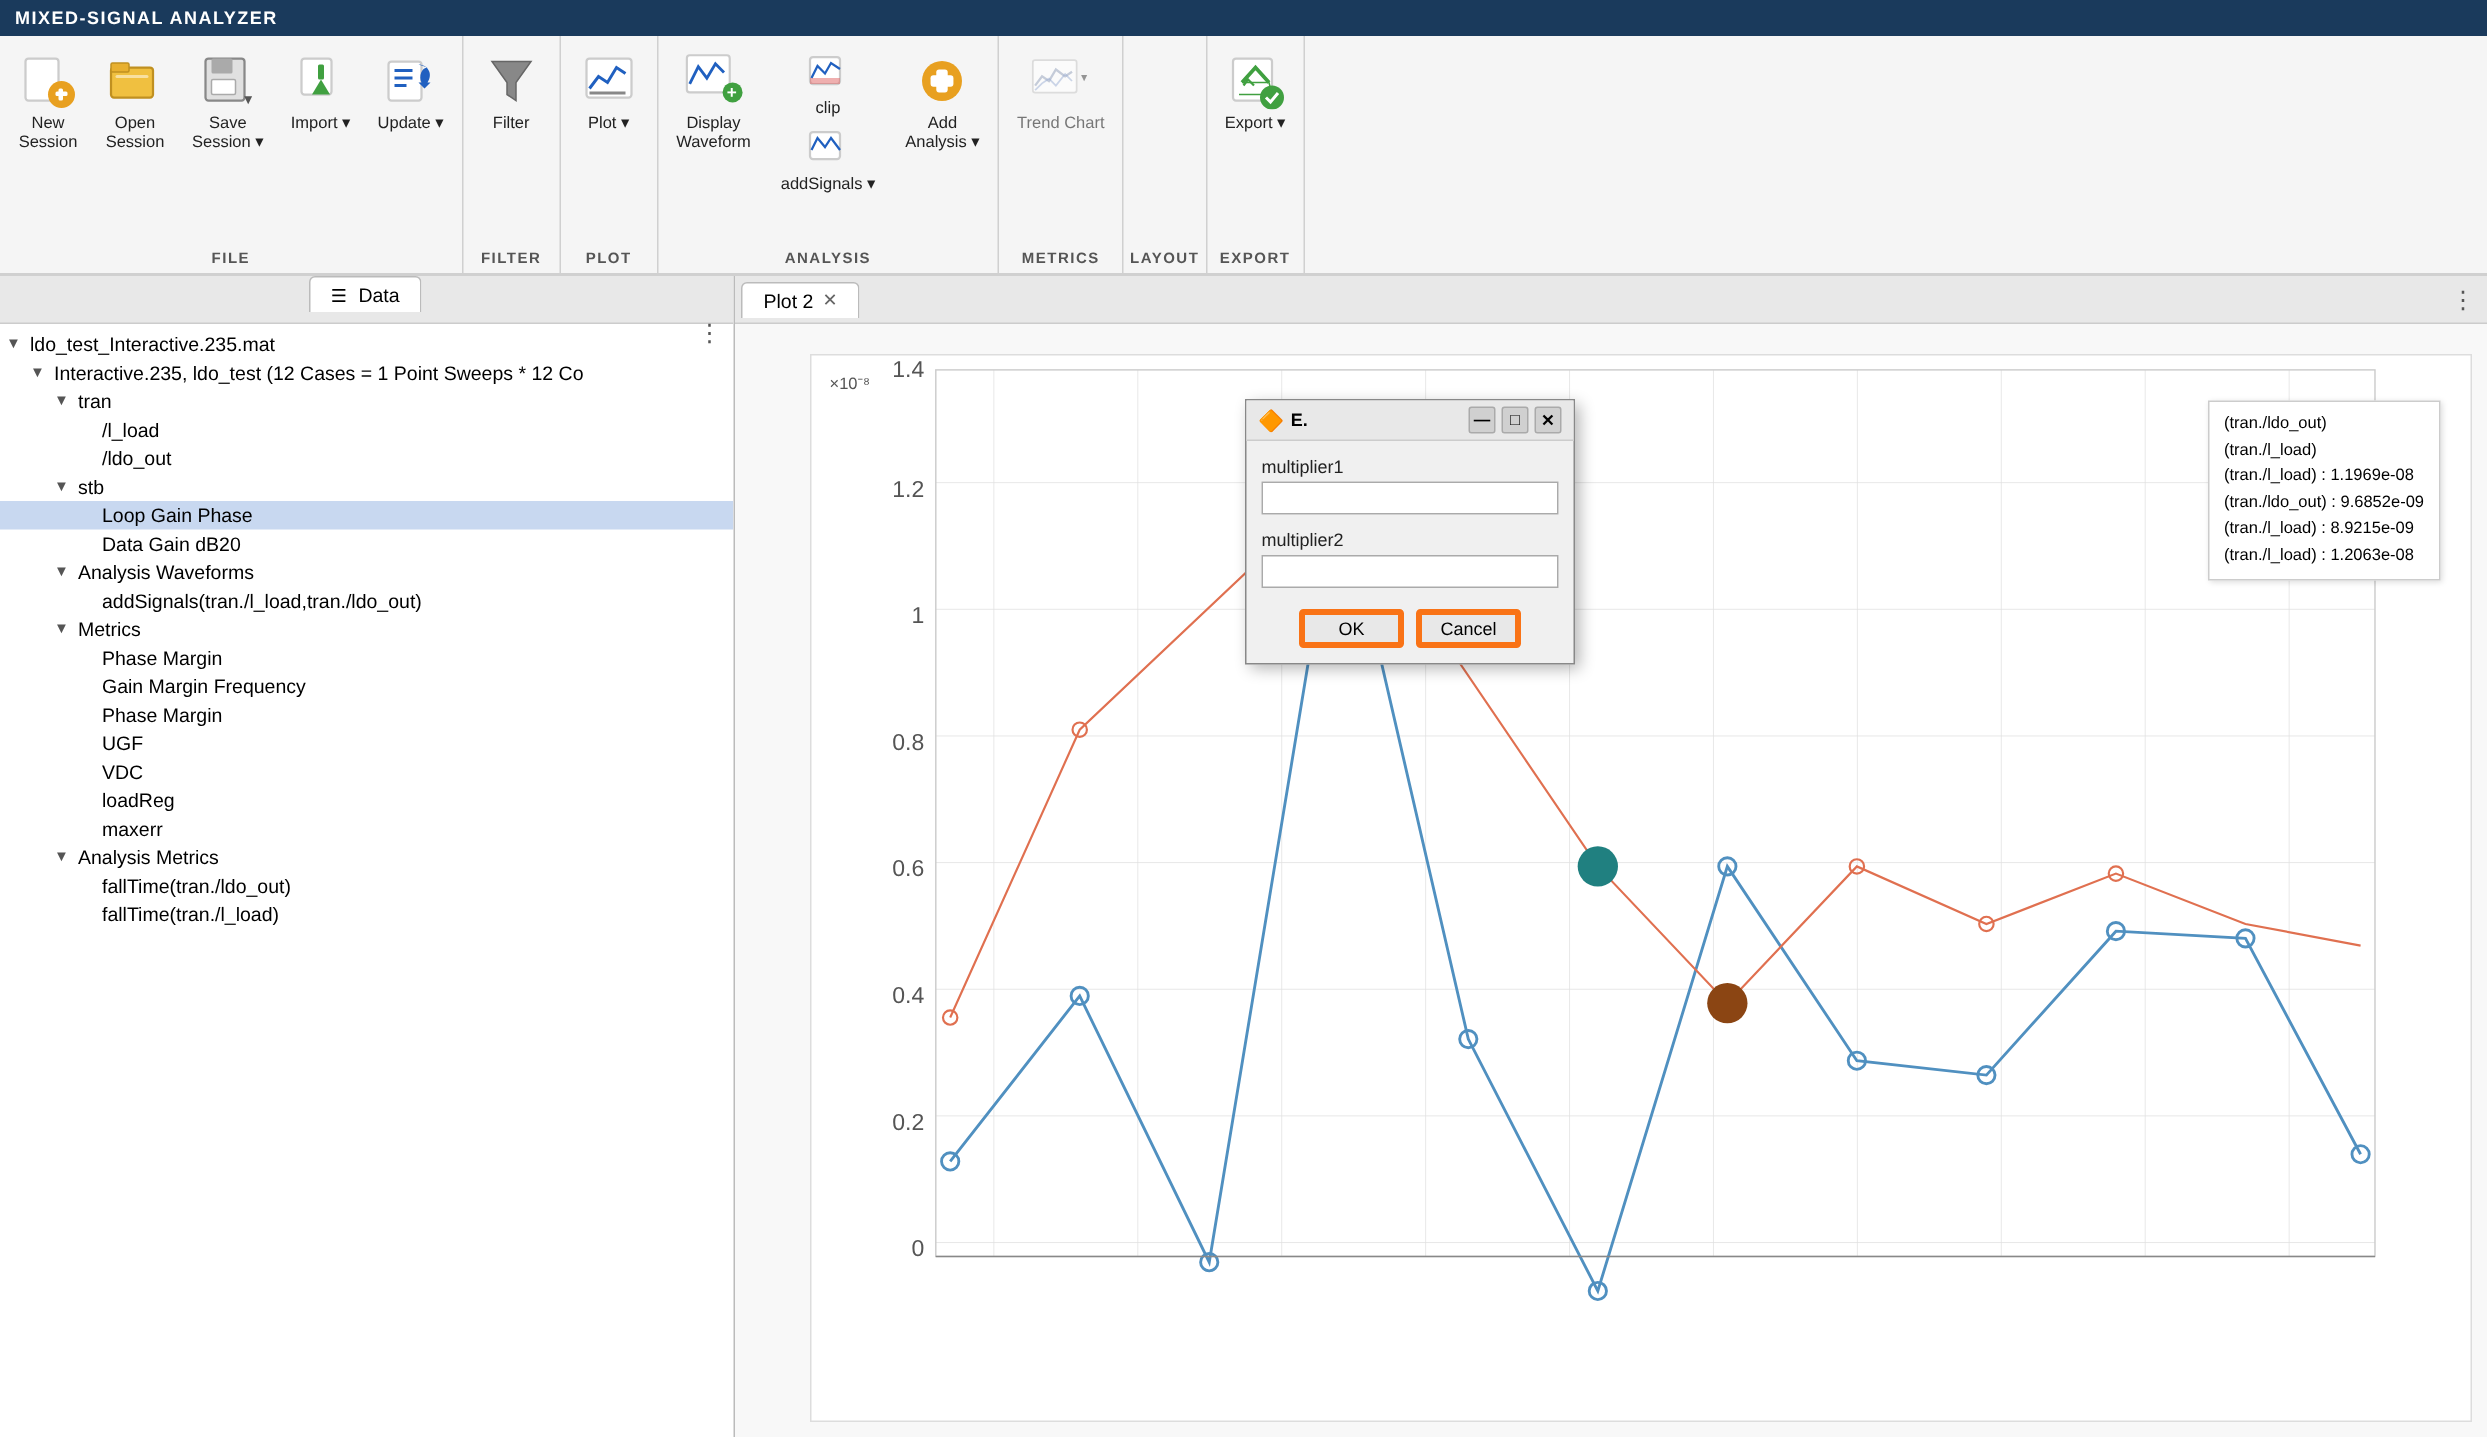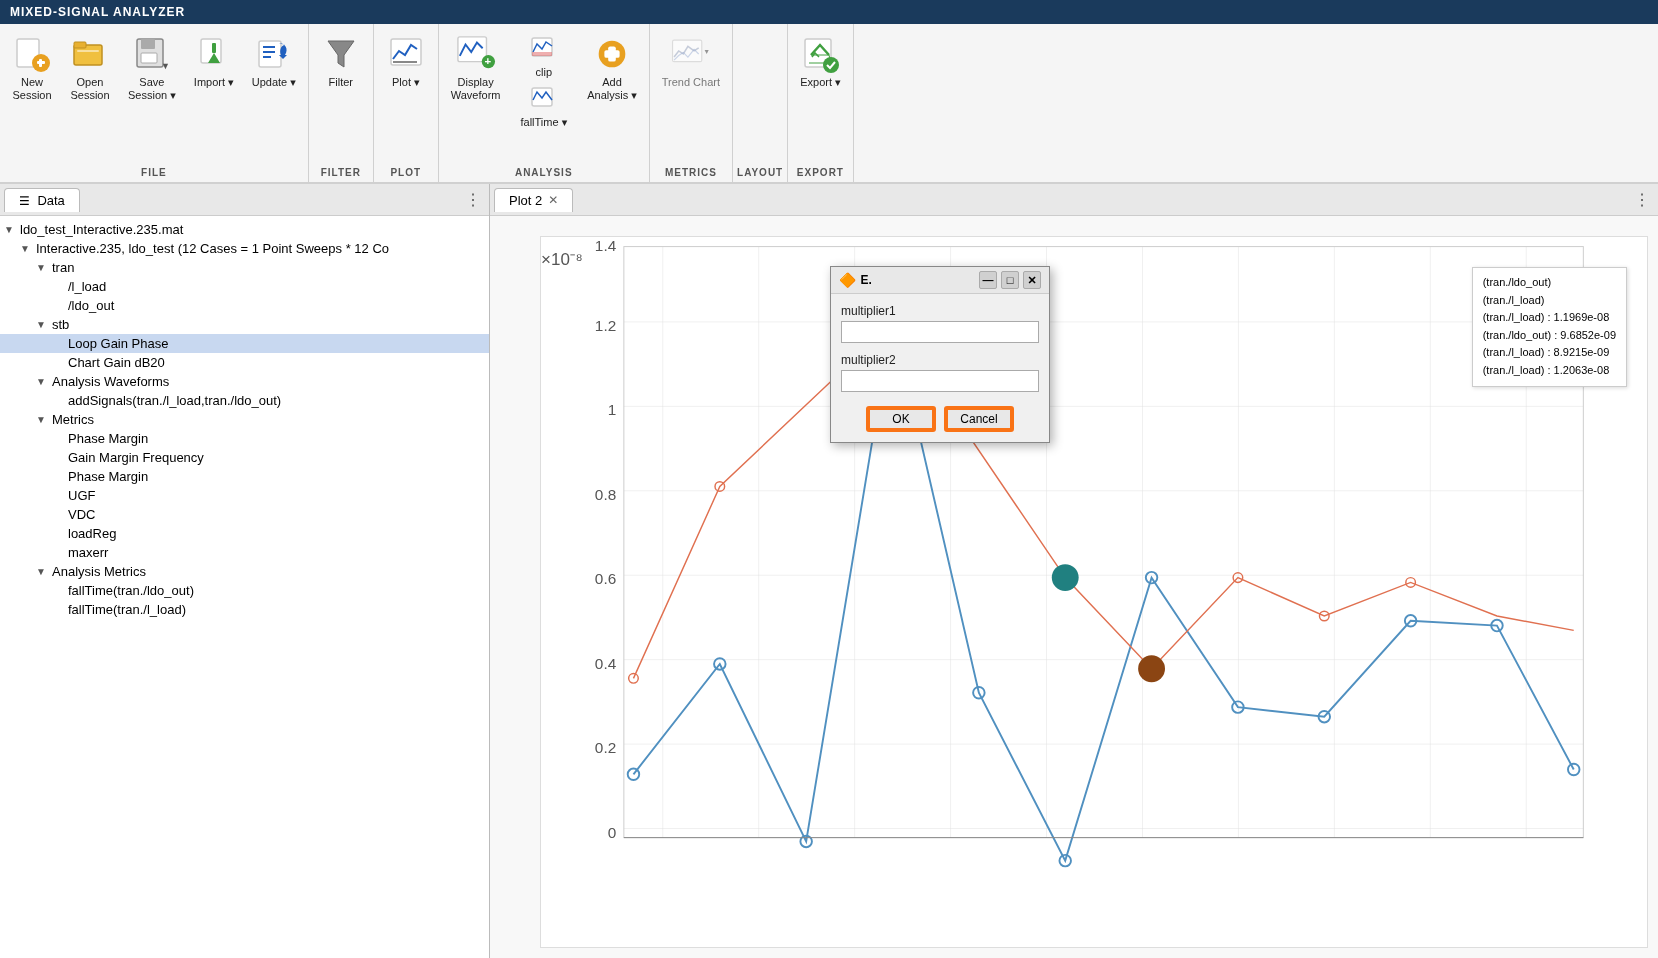--- a/index.html
+++ b/index.html
@@ -113,21 +113,21 @@
       width: 490px;
       background: #ffffff;
       border-right: 1px solid #bbb;
       display: flex;
       flex-direction: column;
       overflow: hidden;
     }
 
     .sidebar-tab-bar {
       display: flex;
-      flex-direction: row;
+      flex-direction: column;
       align-items: center;
       background: #e8e8e8;
       border-bottom: 1px solid #ccc;
       height: 32px;
       padding: 0 4px;
     }
 
     .sidebar-tab {
       padding: 4px 14px;
       font-size: 13px;
@@ -481,21 +481,21 @@
             <polyline points="3,16 7,8 12,13 16,6 22,10" stroke="#2060c0" stroke-width="1.5" fill="none"></polyline>
             <rect x="2" y="16" width="20" height="4" fill="#e06060" opacity="0.5"></rect>
           </svg>
           <span>clip</span>
         </button>
         <button class="small-icon-row ribbon-btn-small">
           <svg width="28" height="28" viewBox="0 0 28 28">
             <rect x="2" y="2" width="20" height="18" rx="2" fill="white" stroke="#ccc" stroke-width="1.5"></rect>
             <polyline points="3,14 7,6 12,12 16,6 22,14" stroke="#2060c0" stroke-width="1.5" fill="none"></polyline>
           </svg>
-          <span>fallTime ▾</span>
+          <span>addSignals ▾</span>
         </button>
       </div>
 
       <button class="ribbon-btn">
         <div class="ribbon-btn-icon">
           <svg width="42" height="40" viewBox="0 0 42 40">
             <circle cx="21" cy="20" r="14" fill="#e8a020"></circle>
             <rect x="17" y="12" width="8" height="16" rx="2" fill="white"></rect>
             <rect x="13" y="16" width="16" height="8" rx="2" fill="white"></rect>
           </svg>
@@ -591,21 +591,21 @@
         <span class="tree-label">stb</span>
       </div>
       <div class="tree-item selected">
         <span class="tree-indent" style="width:48px;display:inline-block"></span>
         <span class="tree-arrow"></span>
         <span class="tree-label">Loop Gain Phase</span>
       </div>
       <div class="tree-item">
         <span class="tree-indent" style="width:48px;display:inline-block"></span>
         <span class="tree-arrow"></span>
-        <span class="tree-label">Chart Gain dB20</span>
+        <span class="tree-label">Data Gain dB20</span>
       </div>
       <div class="tree-item">
         <span class="tree-indent" style="width:32px;display:inline-block"></span>
         <span class="tree-arrow">▼ </span>
         <span class="tree-label">Analysis Waveforms</span>
       </div>
       <div class="tree-item">
         <span class="tree-indent" style="width:48px;display:inline-block"></span>
         <span class="tree-arrow"></span>
         <span class="tree-label">addSignals(tran./l_load,tran./ldo_out)</span>
@@ -674,21 +674,21 @@
         <span>Plot 2</span>
         <span class="plot-tab-close">✕</span>
       </div>
       <div class="plot-tab-more">⋮</div>
     </div>
 
     <div class="plot-canvas">
 
       <div style="position:absolute;top:20px;left:50px;right:10px;bottom:10px;background:white;border:1px solid #ddd;">
 
-        <div style="position:absolute;left:0;top:10px;font-size:17px;color:#555;">×10⁻⁸</div>
+        <div style="position:absolute;left:12px;top:10px;font-size:11px;color:#555;">×10⁻⁸</div>
 
         <svg width="100%" height="100%" viewBox="0 0 1100 740" style="position:absolute;top:0;left:0;">
 
           <defs>
             <pattern id="grid" width="100" height="88" patternUnits="userSpaceOnUse">
               <path d="M 100 0 L 0 0 0 88" fill="none" stroke="#e0e0e0" stroke-width="1"></path>
             </pattern>
           </defs>
           <rect x="60" y="10" width="1000" height="616" fill="url(#grid)"></rect>
           <rect x="60" y="10" width="1000" height="616" fill="none" stroke="#ccc" stroke-width="1"></rect>

